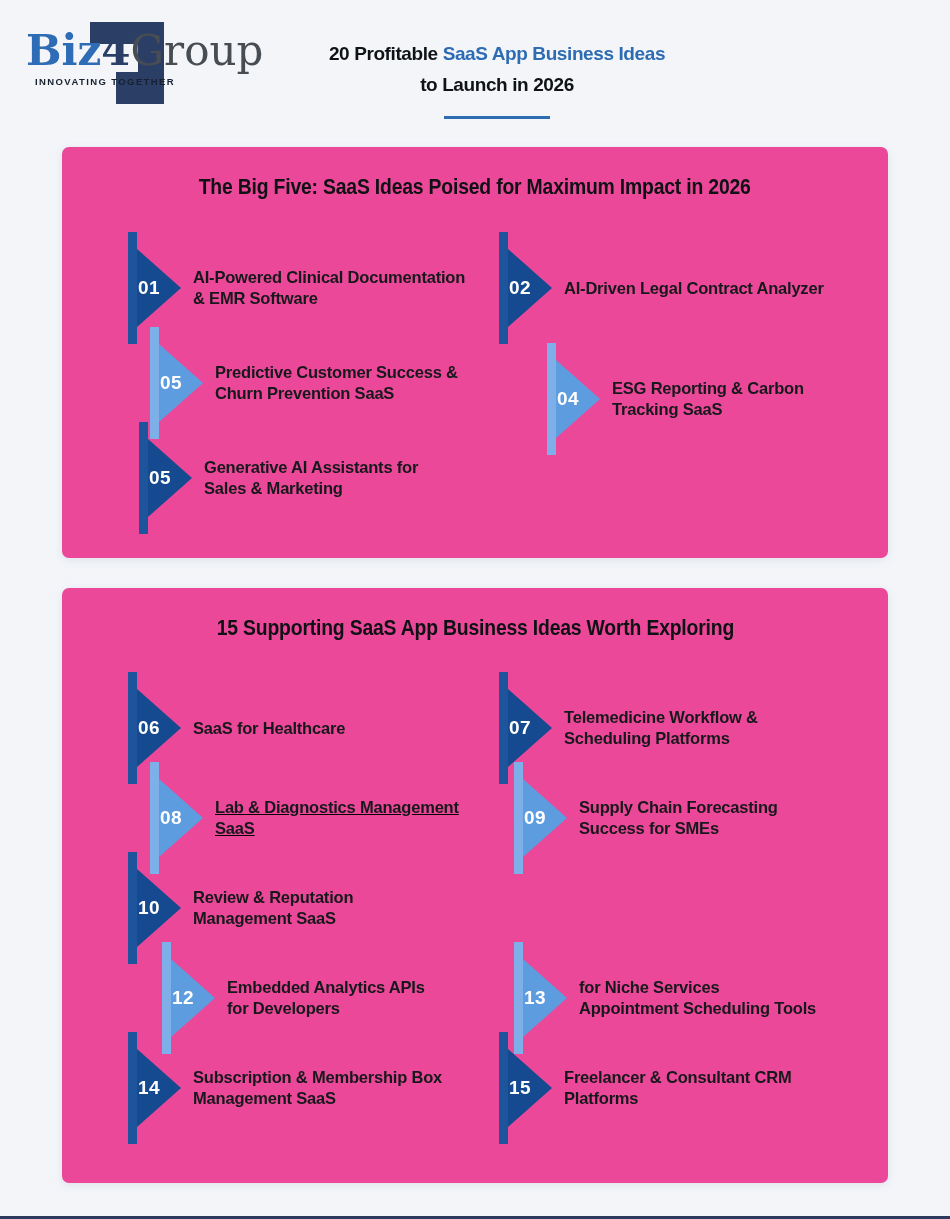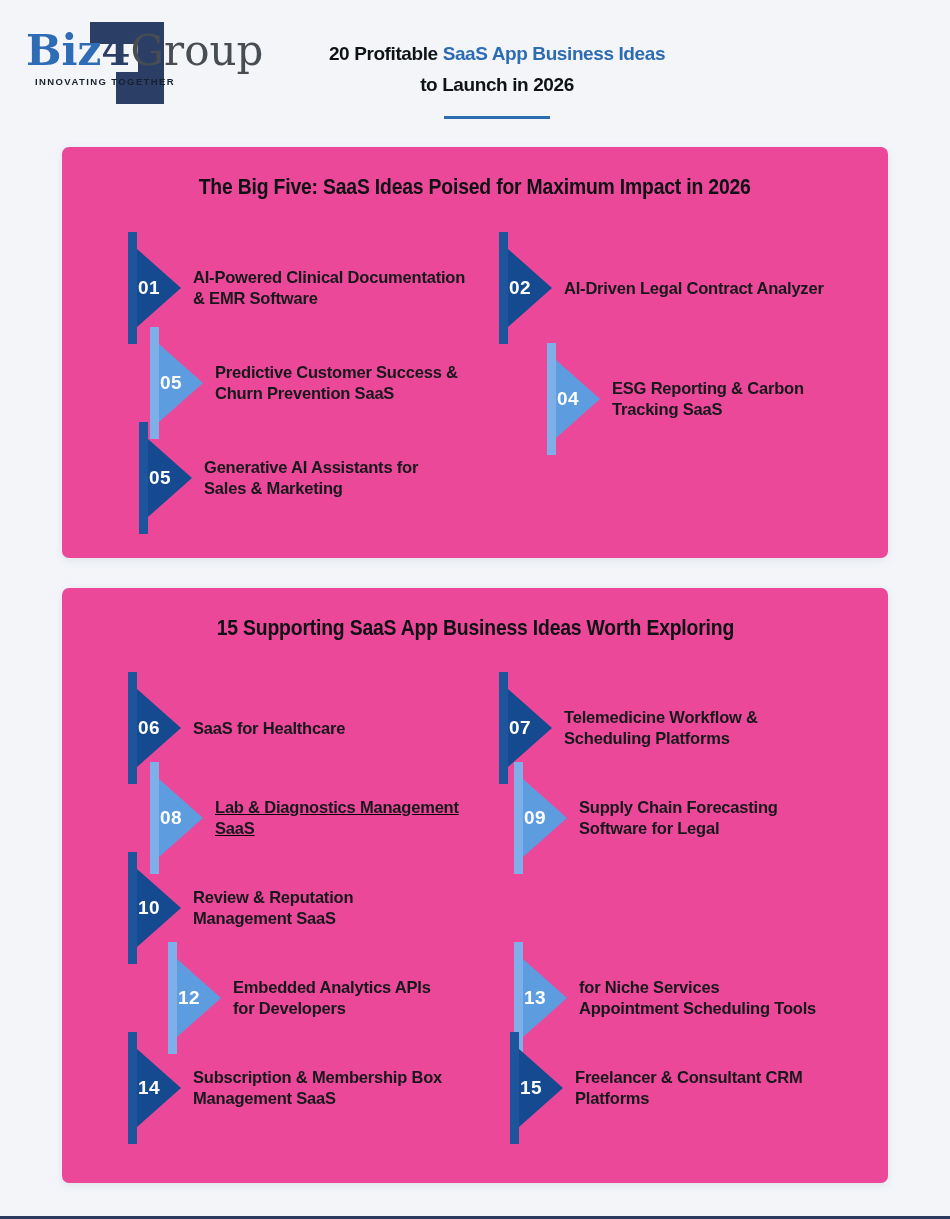--- a/index.html
+++ b/index.html
@@ -44,22 +44,22 @@
   .label{margin-left:12px;font-size:16.5px;font-weight:600;line-height:21px;color:#16181b;letter-spacing:-0.2px;white-space:nowrap;}
 
   
   .p1{left:66px;top:85px;}  .p2{left:437px;top:85px;}
   .p3{left:88px;top:180px;} .p4{left:459px;top:196px;padding-left:26px;}
   .p5{left:77px;top:275px;}
   
   .q1{left:66px;top:84px;}  .q2{left:437px;top:84px;}
   .q3{left:88px;top:174px;text-decoration:underline;} .q4{left:452px;top:174px;}
   .q5{left:66px;top:264px;} .q6{left:437px;top:264px;}
-  .q7{left:106px;top:354px;} .q8{left:452px;top:354px;}
-  .q9{left:66px;top:444px;} .q10{left:448px;top:444px;}
+  .q7{left:100px;top:354px;} .q8{left:452px;top:354px;}
+  .q9{left:66px;top:444px;} .q10{left:437px;top:444px;}
 
   .bottom-line{position:absolute;left:0;right:0;bottom:0;height:3px;background:#2b3a5e;}
 </style>
 </head>
 <body>
 
 <div class="page">
 
   <div class="logo">
     <div class="logo-mark">
@@ -180,21 +180,21 @@
     </div>
 
     <div class="item light q4">
       <div class="arrow">
           <div class="bar"></div>
           <div class="tri"></div>
           <span class="num">09</span>
         </div>
       <div class="label">
           <div>Supply Chain Forecasting</div>
-          <div>Software for Legal</div>
+          <div>Success for SMEs</div>
         </div>
     </div>
 
     <div class="item dark q5">
       <div class="arrow">
           <div class="bar"></div>
           <div class="tri"></div>
           <span class="num">10</span>
         </div>
       <div class="label">

